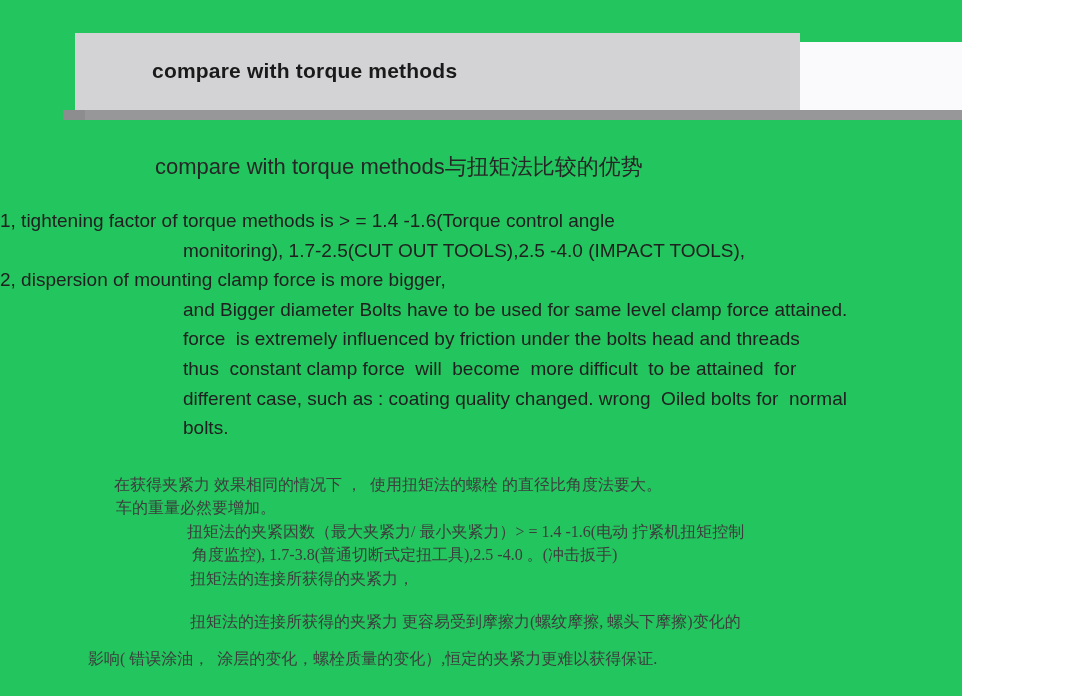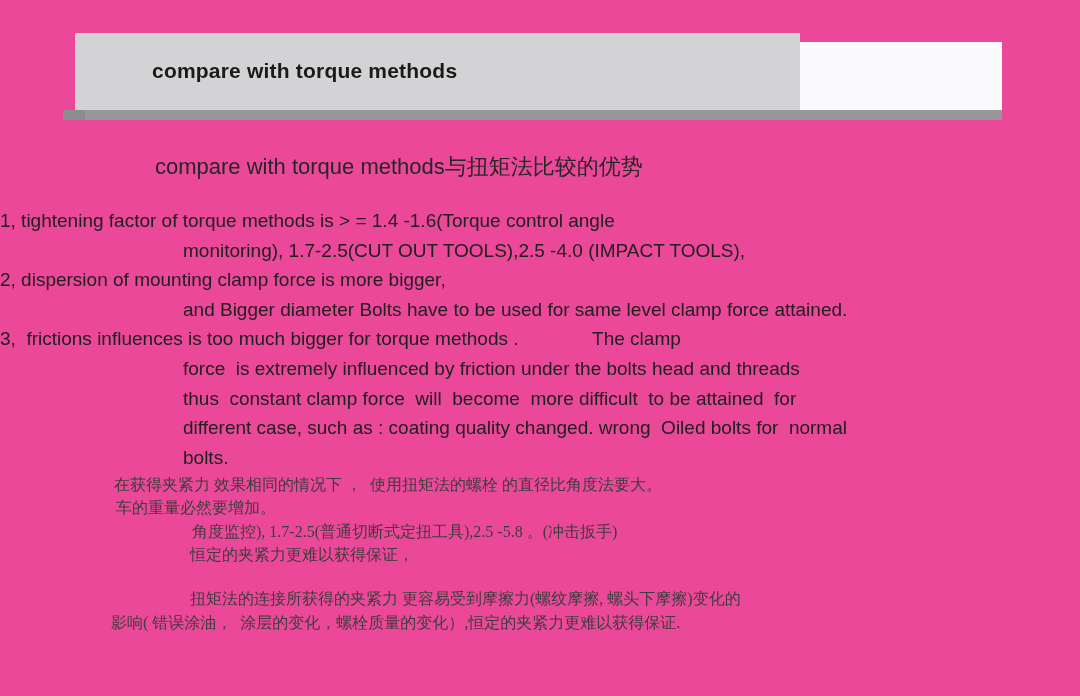--- a/index.html
+++ b/index.html
@@ -1,19 +1,19 @@
 <!DOCTYPE html>
 <html><head>
 <meta charset="utf-8">
 <style>
   html,body{margin:0;padding:0;background:#ffffff;}
   .slide{
     position:relative;
-    width:1080px;height:696px;
-    background:#ec4899;
+    width:962px;height:696px;
+    background:#22c55e;
     overflow:hidden;
     font-family:"Liberation Sans", sans-serif;
   }
   
   .header-box{
     position:absolute;left:75px;top:33px;
     width:725px;height:79px;
     background:#d3d3d5;
   }
   .header-title{
@@ -58,50 +58,50 @@
     font-size:16px;color:#3d3d3d;
     line-height:23.4px;
   }
   .notes-block .line{white-space:pre-wrap;}
   .n1{padding-left:114px;}
   .n2{padding-left:116px;}
   .n3{padding-left:187px;}
   .n4{padding-left:192px;}
   .n5{padding-left:190px;}
   .n6{padding-left:190px;margin-top:20px;}
-  .n7{padding-left:111px;margin-top:1px;}
+  .n7{padding-left:88px;margin-top:14px;}
 </style>
 </head>
 <body>
 
 <div class="slide">
 
   <div class="header-box">
     <div class="header-title">compare with torque methods</div>
   </div>
   <div class="header-shade"></div>
   <div class="header-bar"></div>
   <div class="header-bar-cap"></div>
 
   <div class="subtitle">compare with torque methods与扭矩法比较的优势</div>
 
   <div class="body-block">
     <div class="line ind-num">1, tightening factor of torque methods is &gt; = 1.4 -1.6(Torque control angle</div>
     <div class="line ind-cont">monitoring), 1.7-2.5(CUT OUT TOOLS),2.5 -4.0 (IMPACT TOOLS),</div>
     <div class="line ind-num">2, dispersion of mounting clamp force is more bigger,</div>
     <div class="line ind-cont">and Bigger diameter Bolts have to be used for same level clamp force attained.</div>
-    <div class="line ind-num">3,  frictions influences is too much bigger for torque methods .              The clamp</div>
     <div class="line ind-cont">force  is extremely influenced by friction under the bolts head and threads</div>
     <div class="line ind-cont">thus  constant clamp force  will  become  more difficult  to be attained  for</div>
     <div class="line ind-cont">different case, such as : coating quality changed. wrong  Oiled bolts for  normal</div>
     <div class="line ind-cont">bolts.</div>
   </div>
 
   <div class="notes-block">
     <div class="line n1">在获得夹紧力 效果相同的情况下 ，  使用扭矩法的螺栓 的直径比角度法要大。</div>
     <div class="line n2">车的重量必然要增加。</div>
-    <div class="line n4">角度监控), 1.7-2.5(普通切断式定扭工具),2.5 -5.8 。(冲击扳手)</div>
-    <div class="line n5">恒定的夹紧力更难以获得保证，</div>
+    <div class="line n3">扭矩法的夹紧因数（最大夹紧力/ 最小夹紧力）&gt; = 1.4 -1.6(电动 拧紧机扭矩控制</div>
+    <div class="line n4">角度监控), 1.7-3.8(普通切断式定扭工具),2.5 -4.0 。(冲击扳手)</div>
+    <div class="line n5">扭矩法的连接所获得的夹紧力，</div>
     <div class="line n6">扭矩法的连接所获得的夹紧力 更容易受到摩擦力(螺纹摩擦, 螺头下摩擦)变化的</div>
     <div class="line n7">影响( 错误涂油，  涂层的变化，螺栓质量的变化）,恒定的夹紧力更难以获得保证.</div>
   </div>
 
 </div>
 
 </body></html>

